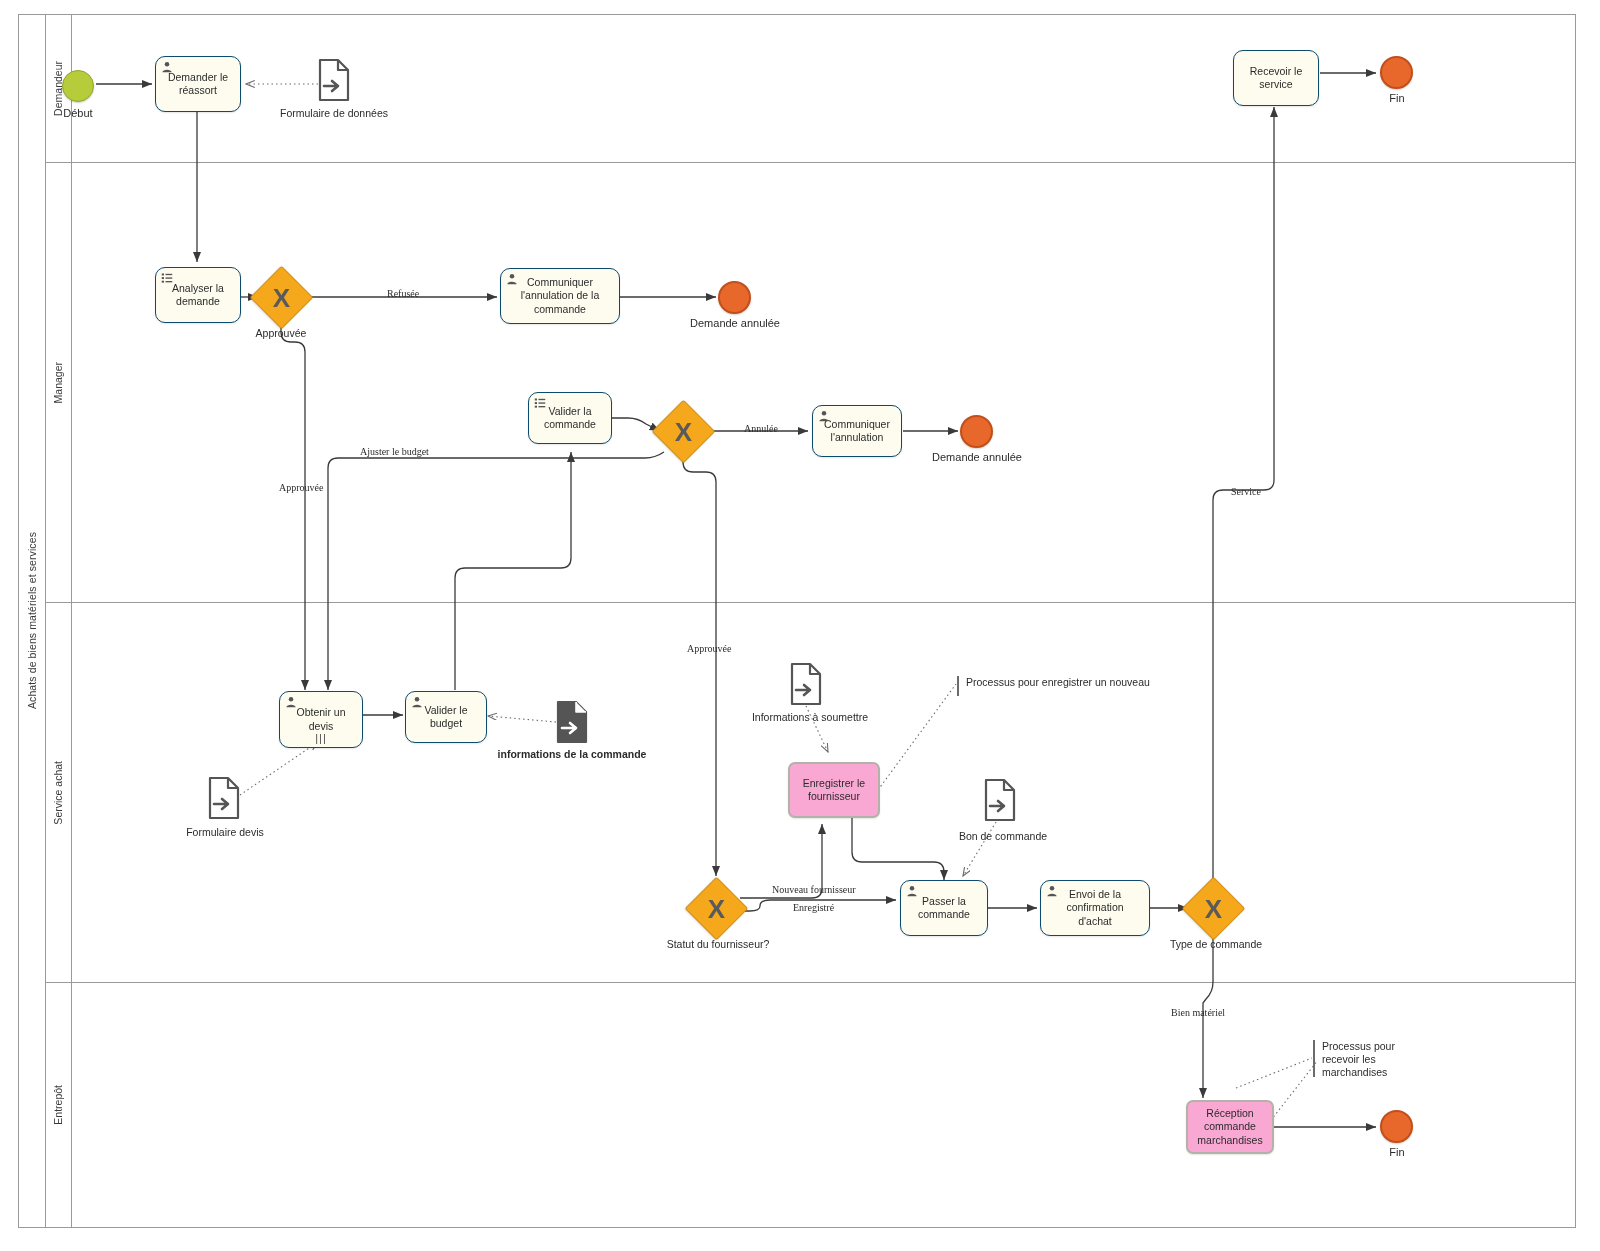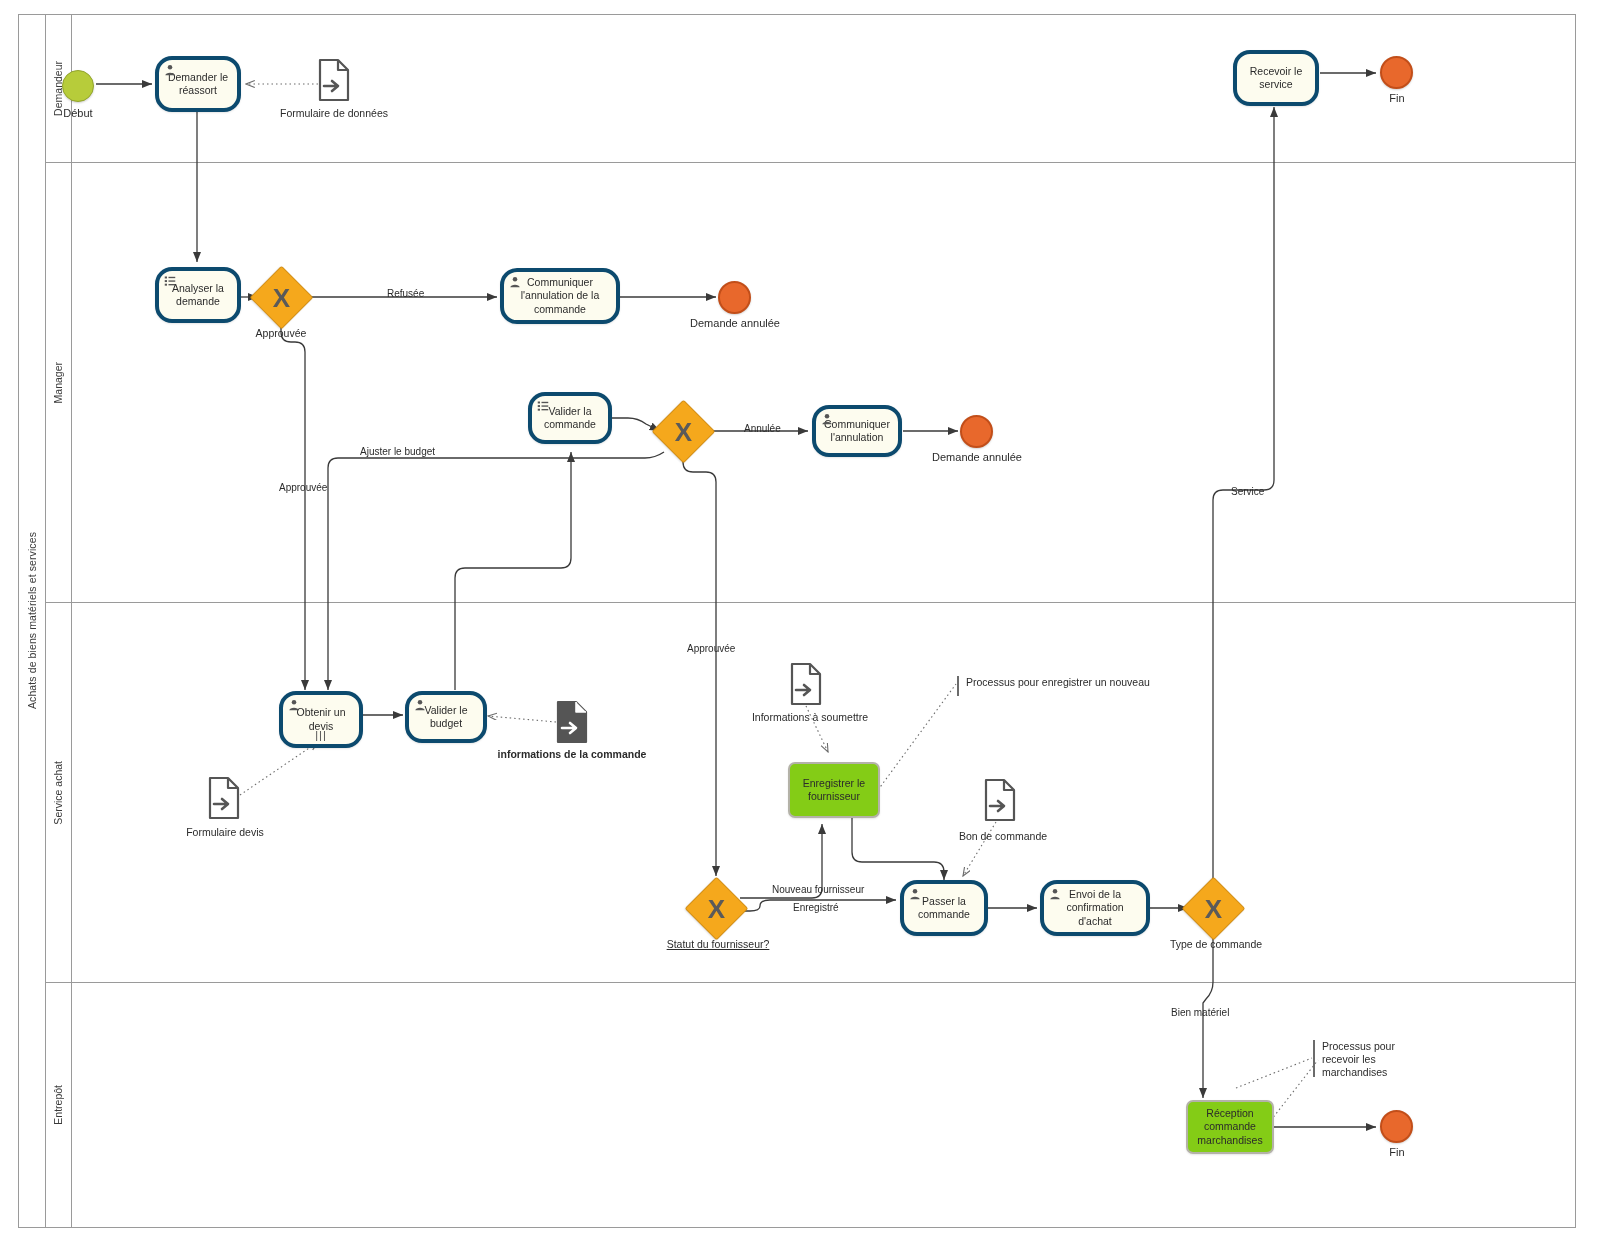--- a/index.html
+++ b/index.html
@@ -8,25 +8,25 @@
   #pool{position:absolute;left:18px;top:14px;width:1556px;height:1212px;border:1px solid #9a9a9a;background:#fff;}
   .pool-label{position:absolute;left:0;top:0;width:26px;height:100%;border-right:1px solid #9a9a9a;display:flex;align-items:center;justify-content:center;}
   .pool-label span{writing-mode:vertical-rl;transform:rotate(180deg);font-size:10.5px;color:#3a3a3a;white-space:nowrap;letter-spacing:.1px;}
   .lane{position:absolute;left:26px;right:0;border-bottom:1px solid #9a9a9a;box-sizing:border-box;}
   .lane.last{border-bottom:none;}
   .lane-label{position:absolute;left:0;top:0;width:26px;height:100%;border-right:1px solid #9a9a9a;display:flex;align-items:center;justify-content:center;}
   .lane-label span{writing-mode:vertical-rl;transform:rotate(180deg);font-size:10.5px;color:#3a3a3a;white-space:nowrap;}
 
   .node{position:absolute;box-sizing:border-box;}
 
-  .task{background:#fdfcef;border:4px solid #0c4a6e;border-radius:17px;
+  .task{background:#fdfcef;border:1px solid #0c4a6e;border-radius:10px;
         box-shadow:0 1px 2px rgba(0,0,0,.10);
         display:flex;align-items:center;justify-content:center;text-align:center;
         font-size:10.5px;color:#2b2b2b;line-height:1.25;padding:2px 5px;}
-  .task.sub{background:#84cc16;border:2px solid #b4b2a8;border-radius:7px;}
+  .task.sub{background:#f9a8d4;border:2px solid #b4b2a8;border-radius:7px;}
   .task-txt{position:relative;z-index:2;white-space:pre-line;}
   .ticon{position:absolute;left:5px;top:4px;width:12px;height:12px;z-index:3;}
   .mi-marker{position:absolute;left:50%;bottom:3px;transform:translateX(-50%);
              font-size:11px;color:#4a4a4a;letter-spacing:1px;line-height:1;z-index:3;font-family:"Liberation Sans",sans-serif;}
 
   .event{border-radius:50%;box-shadow:0 1px 2px rgba(0,0,0,.18);}
   .ev-start{background:#b7cc3a;border:1px solid #93a52d;}
   .ev-end{background:#e8682c;border:2px solid #c24e19;}
   .ev-label{position:absolute;font-size:11px;color:#2b2b2b;text-align:center;white-space:nowrap;}
 
@@ -34,21 +34,21 @@
       box-shadow:0 1px 2px rgba(0,0,0,.15);}
   .gw-x{position:absolute;color:#5a5a5a;font-weight:bold;font-size:26px;line-height:1;
         left:50%;top:50%;transform:translate(-50%,-50%);}
   .gw-label{position:absolute;font-size:10.5px;color:#2b2b2b;white-space:nowrap;text-align:center;}
 
   .dobj-label{position:absolute;font-size:10.5px;color:#2b2b2b;white-space:nowrap;text-align:center;}
 
   .anno{position:absolute;font-size:10.5px;color:#2b2b2b;line-height:1.25;padding-left:7px;
         border-left:2px solid #6b6b6b;overflow:hidden;}
 
-  .flowlabel{position:absolute;font-size:10px;color:#2b2b2b;white-space:nowrap;background:transparent;}
+  .flowlabel{position:absolute;font-size:10px;color:#2b2b2b;white-space:nowrap;background:transparent;font-family:Liberation Serif, serif;}
 
   svg.overlay{position:absolute;left:0;top:0;width:1600px;height:1251px;pointer-events:none;}
 </style>
 </head>
 <body>
 
 <div id="stage">
 
   <div id="pool">
     <div class="pool-label">
@@ -283,21 +283,21 @@
 
   <div class="node gw" style="left:661px;top:409px;width:45px;height:45px;"></div>
   <div class="node" style="left:661px;top:409px;width:45px;height:45px;">
     <span class="gw-x">X</span>
   </div>
 
   <div class="node gw" style="left:694px;top:886px;width:45px;height:45px;"></div>
   <div class="node" style="left:694px;top:886px;width:45px;height:45px;">
     <span class="gw-x">X</span>
   </div>
-  <div class="gw-label" style="left:648px;top:938px;width:140px;text-decoration:underline;">Statut du fournisseur?</div>
+  <div class="gw-label" style="left:648px;top:938px;width:140px;">Statut du fournisseur?</div>
 
   <div class="node gw" style="left:1191px;top:886px;width:45px;height:45px;"></div>
   <div class="node" style="left:1191px;top:886px;width:45px;height:45px;">
     <span class="gw-x">X</span>
   </div>
   <div class="gw-label" style="left:1151px;top:938px;width:130px;">Type de commande</div>
 
   <div class="node" style="left:318px;top:58px;width:32px;height:44px;">
     <svg viewBox="0 0 32 44" width="32" height="44">
       <path d="M2,2 H20 L30,12 V42 H2 Z" fill="#fff" stroke="#555" stroke-width="2.2" stroke-linejoin="round"></path>

